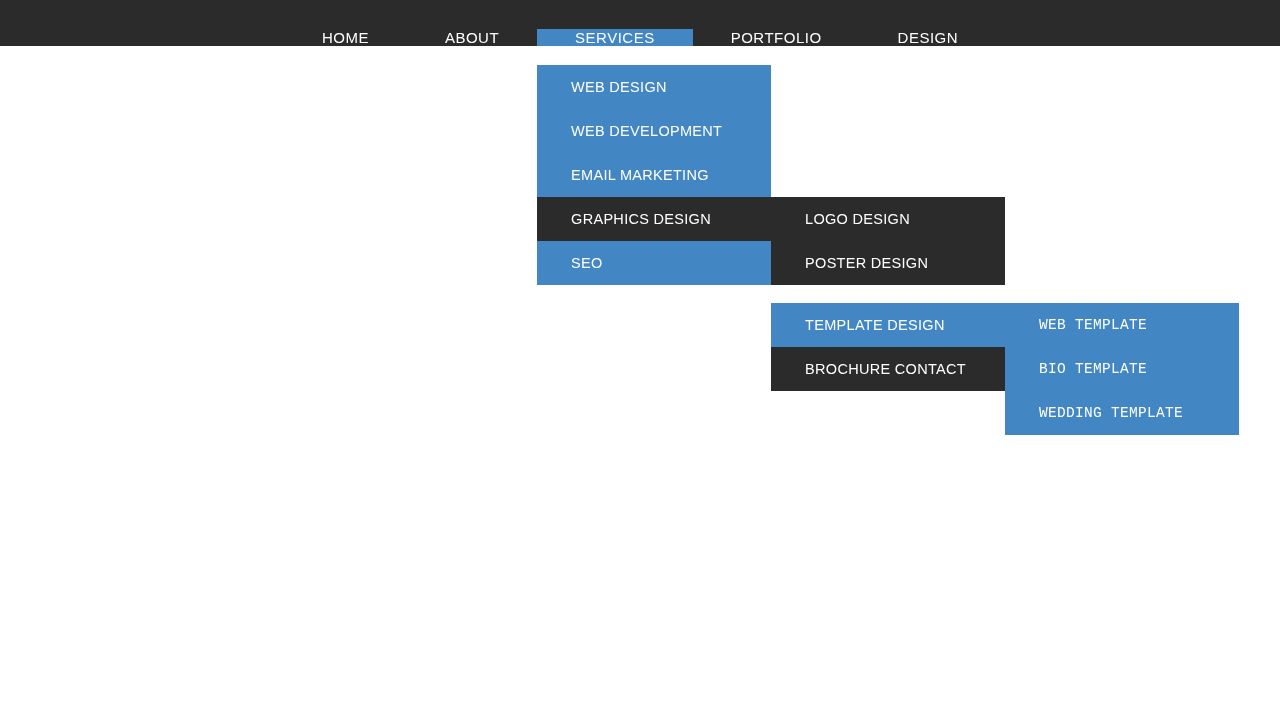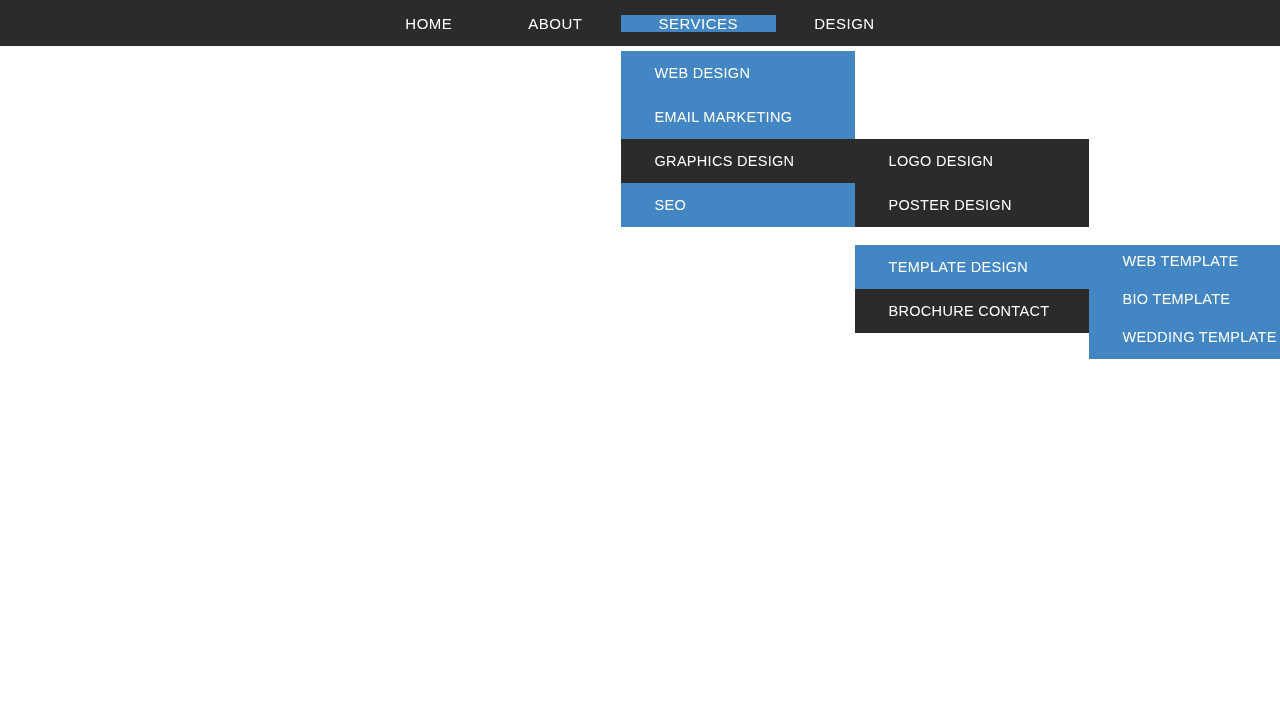--- a/index.html
+++ b/index.html
@@ -8,21 +8,21 @@
       background: #ffffff;
       width: 1280px;
       height: 720px;
       overflow: hidden;
     }
     .navbar {
       background: #2b2b2b;
       height: 46px;
       display: flex;
       justify-content: center;
-      align-items: center;
+      align-items: flex-end;
     }
     .nav-item {
       position: relative;
       display: flex;
       align-items: center;
       justify-content: center;
       padding: 0 38px;
       color: #ffffff;
       font-size: 15px;
       letter-spacing: 0.5px;
@@ -83,42 +83,46 @@
       left: 234px;
       width: 234px;
       display: flex;
       flex-direction: column;
     }
     .fly2-item {
       background: #4286c4;
       color: #ffffff;
       font-size: 14.5px;
       letter-spacing: 0.3px;
-      padding: 8px 0 14px 34px;
+      padding: 14px 0 14px 34px;
       cursor: pointer;
       white-space: nowrap;
       text-align: left;
+      font-family: Liberation Mono, monospace;
     }
   </style>
 </head>
 <body>
 
 <nav class="navbar">
   <div class="nav-item">
     <span>HOME</span>
   </div>
   <div class="nav-item">
     <span>ABOUT</span>
   </div>
   <div class="nav-item active">
     <span>SERVICES</span>
 
     <div class="submenu">
       <div class="sub-item">
         <span>WEB DESIGN</span>
+      </div>
+      <div class="sub-item">
+        <span>WEB DEVELOPMENT</span>
       </div>
       <div class="sub-item">
         <span>EMAIL MARKETING</span>
       </div>
       <div class="sub-item dark">
         <span>GRAPHICS DESIGN</span>
 
         <div class="flyout">
           <div class="fly-item">
             <span>LOGO DESIGN</span>
@@ -148,15 +152,18 @@
         </div>
 
       </div>
       <div class="sub-item">
         <span>SEO</span>
       </div>
     </div>
 
   </div>
   <div class="nav-item">
+    <span>PORTFOLIO</span>
+  </div>
+  <div class="nav-item">
     <span>DESIGN</span>
   </div>
 </nav>
 
 </body></html>

